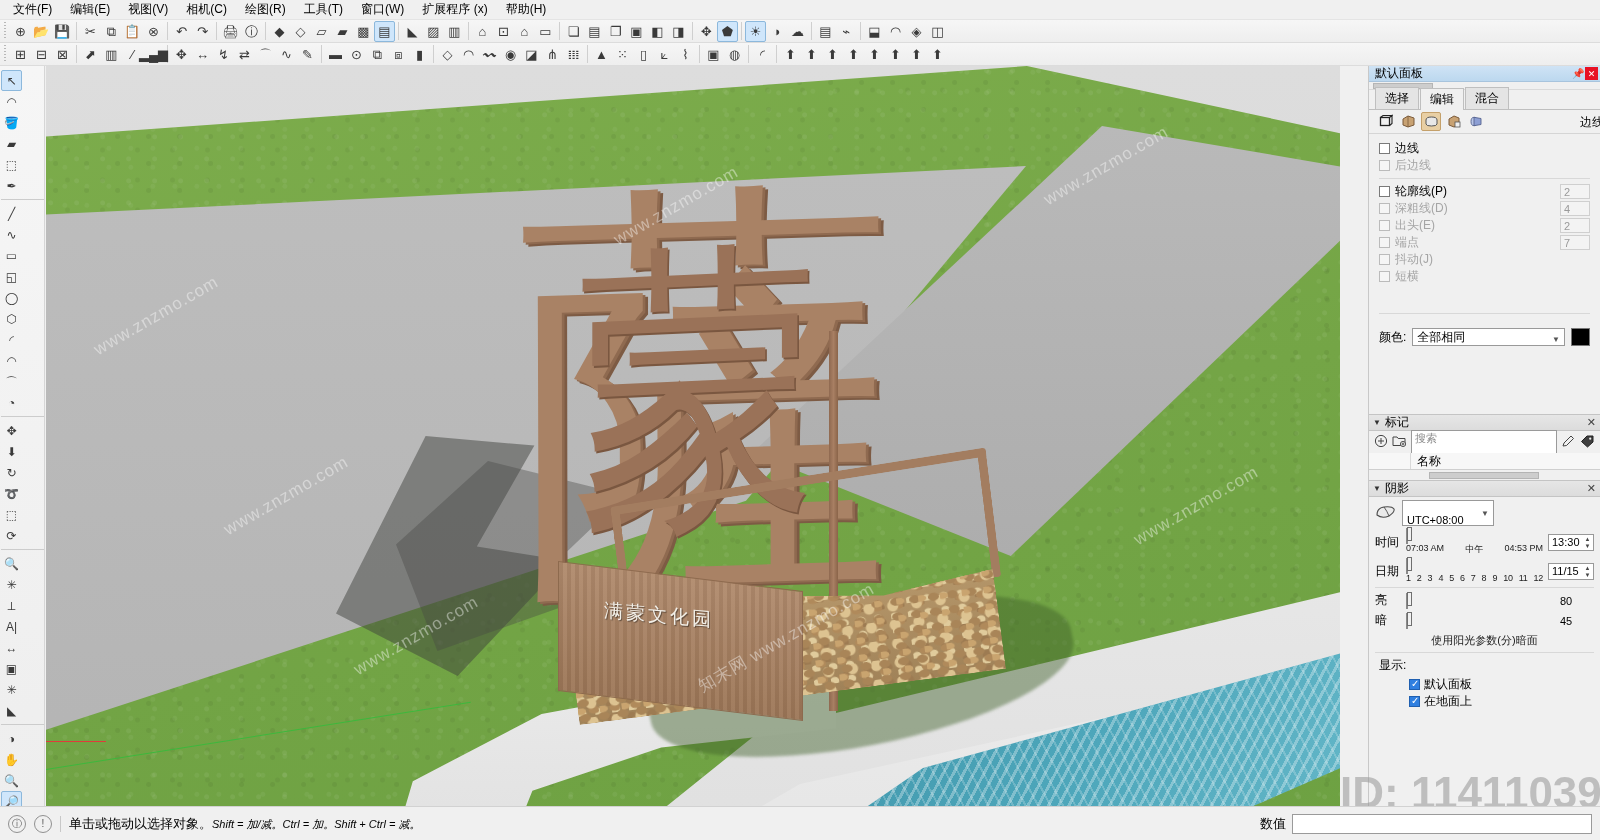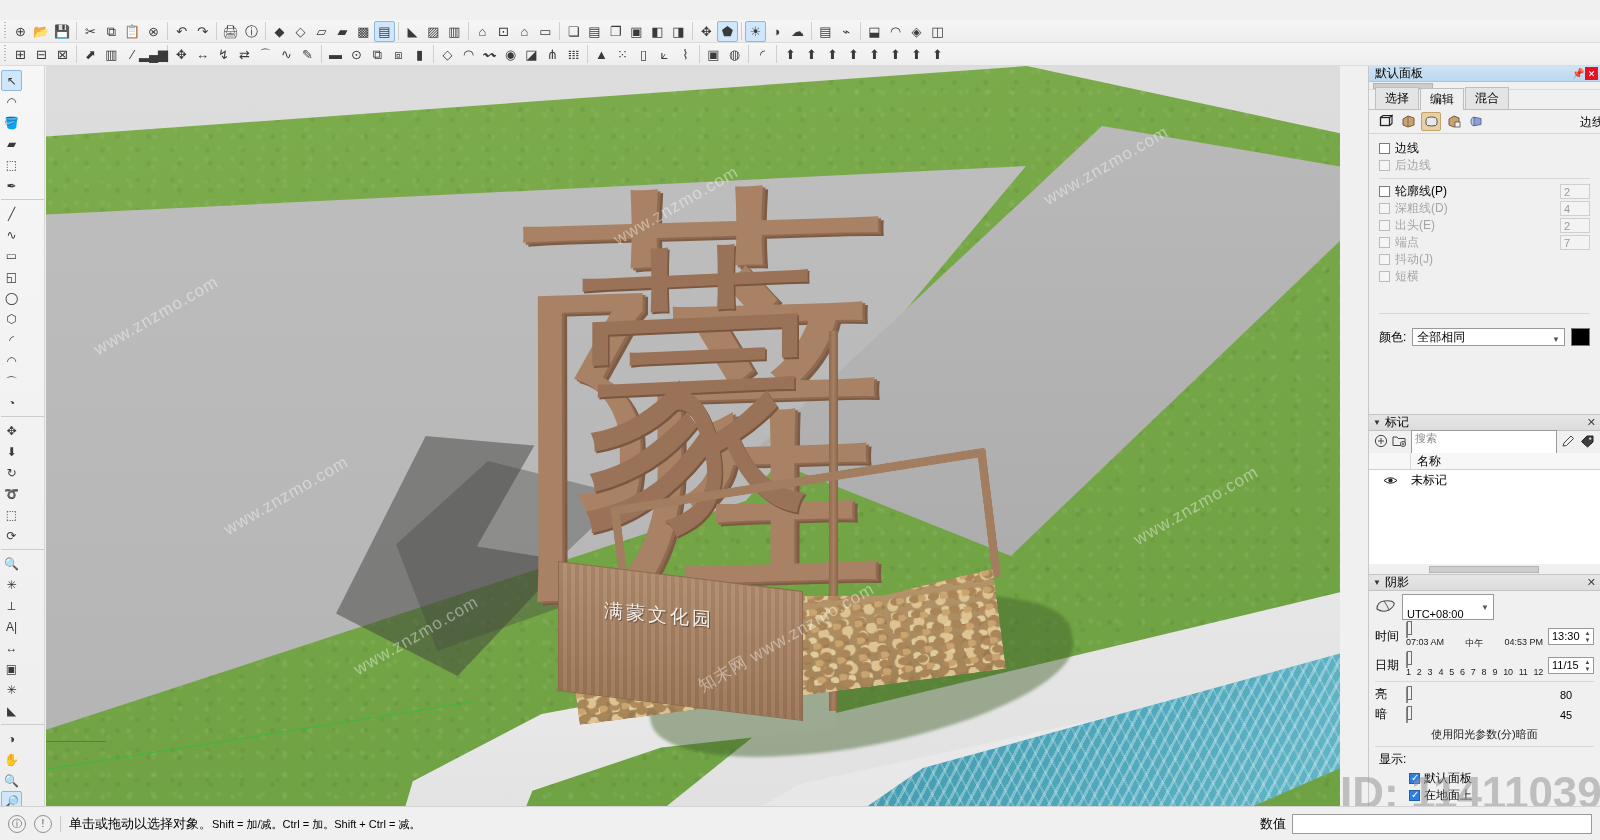--- a/index.html
+++ b/index.html
@@ -411,32 +411,43 @@
     background: #f0f0f0; border-top: 1px solid #d2d2d2;
     display: flex; align-items: center;
   }
   .sb-ico {
     width: 18px; height: 18px; border-radius: 50%; border: 1px solid #909090;
     display: flex; align-items: center; justify-content: center;
     font-size: 10px; color: #555; margin-left: 8px; flex: none;
   }
   .sb-divider { width: 1px; height: 16px; background: #c8c8c8; margin: 0 8px; }
   .sb-text { font-size: 13px; color: #000; }
-  .sb-text .sm { font-size: 11px; }
+  .sb-text .sm { font-size: 11px; font-style: italic; }
   .vcb-wrap { margin-left: auto; display: flex; align-items: center; gap: 6px; padding-right: 8px; }
   .vcb-lbl { font-size: 13px; }
   .vcb {
     width: 300px; height: 20px; border: 1px solid #9a9a9a; background: #fff;
   }
 </style>
 </head>
 <body>
 
 <div id="app">
 
+  <div class="menubar">
+    <div class="menu-item">文件(F)</div>
+    <div class="menu-item">编辑(E)</div>
+    <div class="menu-item">视图(V)</div>
+    <div class="menu-item">相机(C)</div>
+    <div class="menu-item">绘图(R)</div>
+    <div class="menu-item">工具(T)</div>
+    <div class="menu-item">窗口(W)</div>
+    <div class="menu-item">扩展程序 (x)</div>
+    <div class="menu-item">帮助(H)</div>
+  </div>
 
   <div class="toolbar-row r1" id="toolbar-row-1">
       <div class="grip"></div>
       <div class="tb-btn">
         <span style="font-size: 13px; line-height: 13px; color: rgb(58, 58, 58);">⊕</span>
       </div>
       <div class="tb-btn">
         <span style="font-size: 13px; line-height: 13px; color: rgb(58, 58, 58);">📂</span>
       </div>
       <div class="tb-btn">
@@ -993,31 +1004,20 @@
       <span>
         <svg width="15" height="14" viewBox="0 0 15 14">
             <path d="M1.5 7.5 L7 2 L13 2 L13 8 L7.5 13 Z" fill="#3f3f3f" stroke="#222" stroke-width="1"></path>
             <circle cx="10.2" cy="4.7" r="1.1" fill="#f0f0f0"></circle>
           </svg>
       </span>
     </div>
     <div class="tags-head">
       <span class="c1"></span>
       <span class="c2">名称</span>
-    </div>
-    <div class="tags-list">
-      <div class="tag-row">
-        <span class="eye">
-          <svg width="15" height="11" viewBox="0 0 15 11">
-              <path d="M1 5.5 Q7.5 0 14 5.5 Q7.5 11 1 5.5 Z" fill="none" stroke="#222" stroke-width="1"></path>
-              <circle cx="7.5" cy="5.5" r="2.1" fill="#222"></circle>
-            </svg>
-        </span>
-        <span>未标记</span>
-      </div>
     </div>
     <div class="tags-scroll">
       <div class="thumb"></div>
     </div>
 
     <div class="section-hdr">
       <span class="arrow">▼</span>
       <span>阴影</span>
       <span class="x">✕</span>
     </div>

